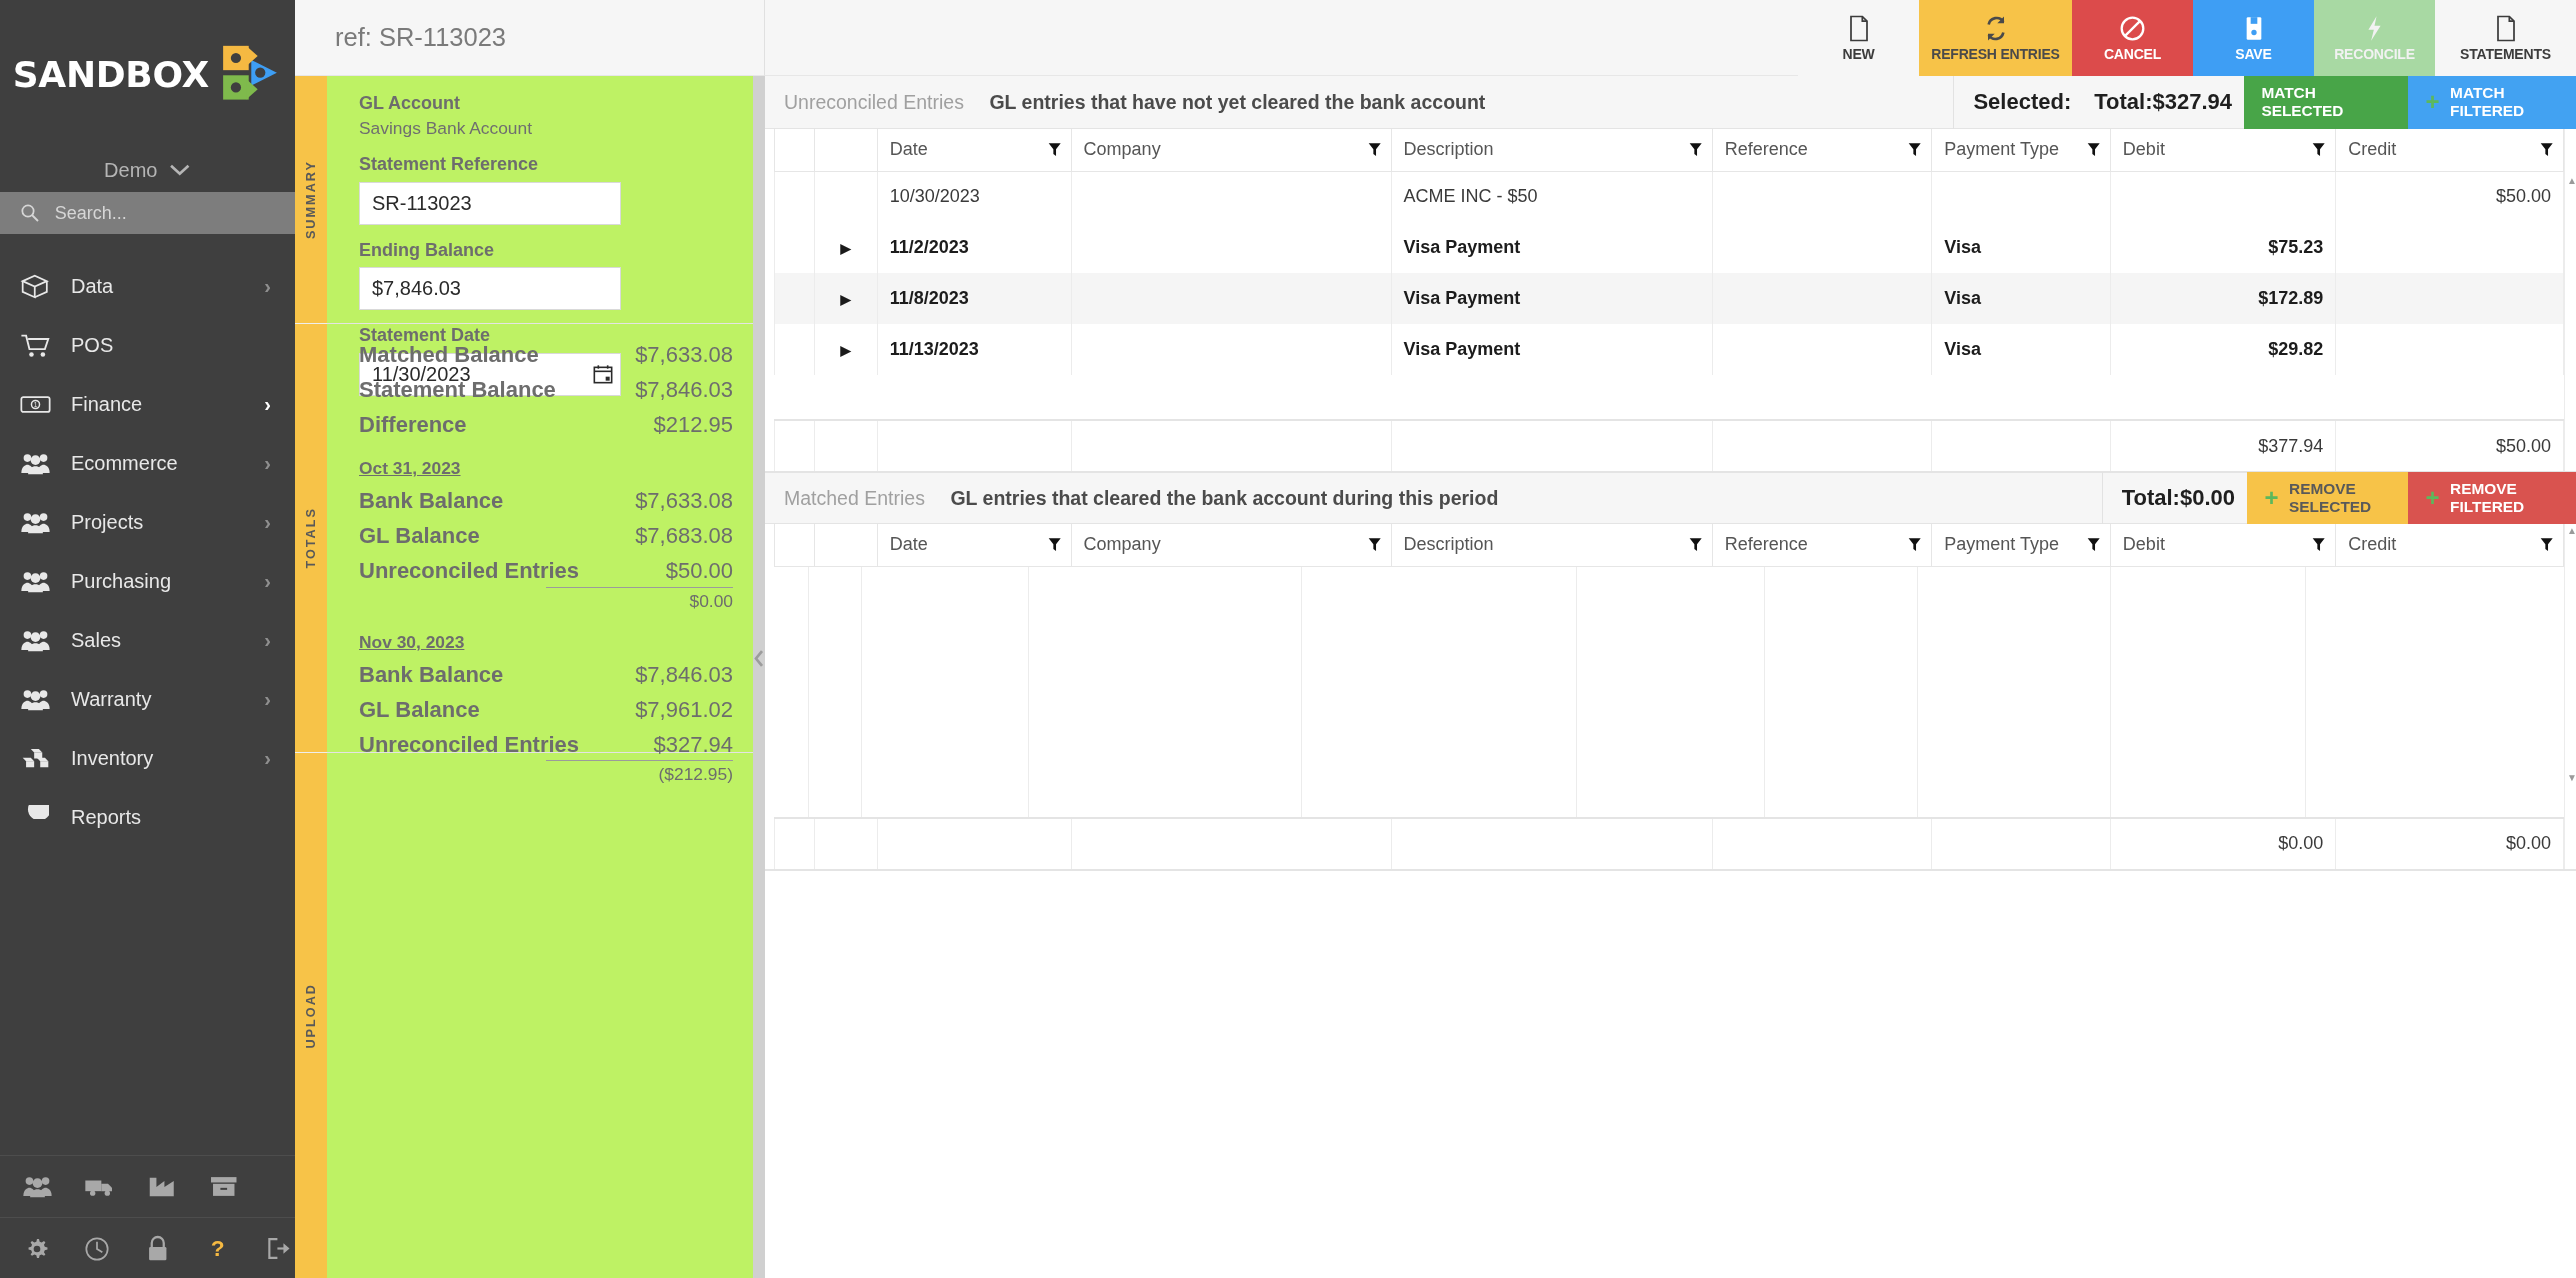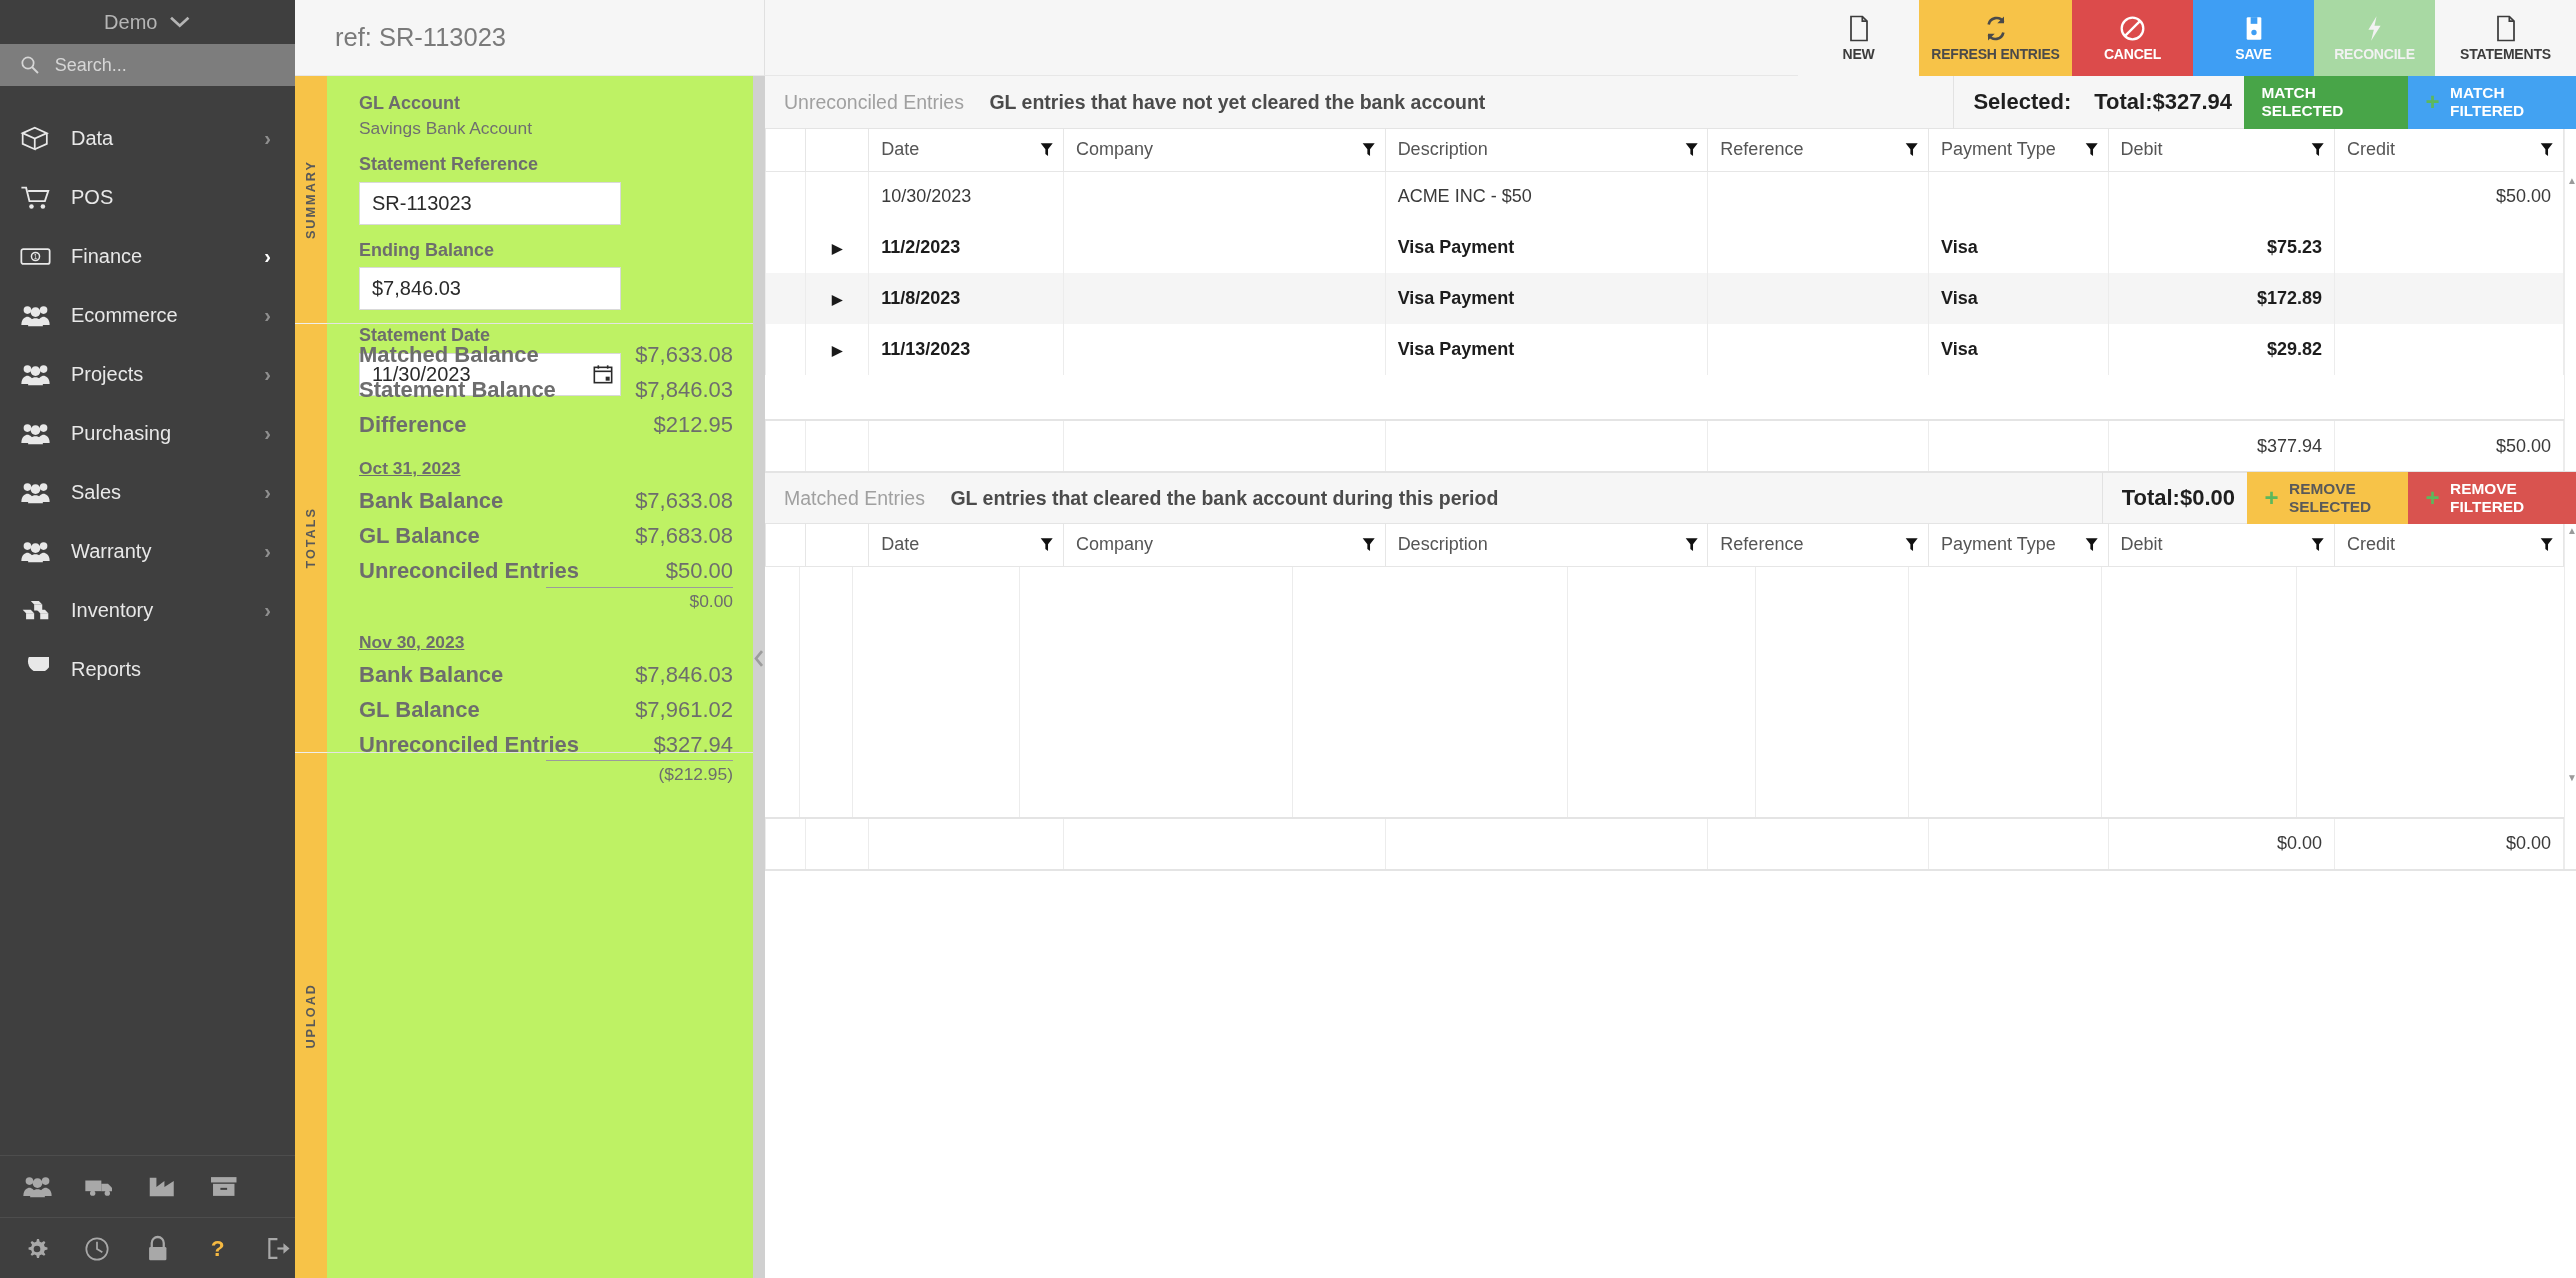--- a/index.html
+++ b/index.html
@@ -202,36 +202,53 @@
   td.num { text-align: right; }
   td.sel-cell { text-align: center; }
   .expand-caret { color: #1a1a1a; font-size: 13.4px; }
 
   .grid-area { position: relative; display: flex; }
   .grid-scrollbar {
     width: 12px; flex: 0 0 12px; background: #ffffff;
     border-left: 0.7px solid #ececec; position: relative;
   }
   .sb-arrow { position: absolute; left: 2px; font-size: 10px; color: #9a9a9a; }
-  .grid-inner { flex: 1 1 auto; }
+  .grid-inner { flex: 1 1 auto; padding-left: 9px; }
 
   .totals-strip { border-top: 2px solid #e4e4e4; background: #ffffff; }
   .totals-strip td { height: 55px; font-size: 18px; color: #3a3a3a; }
 
   .spacer-fill { background: #ffffff; }
   .empty-body { height: 250px; background: #ffffff; position: relative; }
   .vsep { width: 0.7px; background: #ececec; position: absolute; top: 0; bottom: 0; }
 </style>
 </head>
 <body>
 
 <div id="app">
 
   <div class="sidebar">
 
+    <div class="logo-area">
+      <div class="logo-wrap">
+        <div class="logo-text">SANDBOX</div>
+        <div class="logo-mark">
+          <svg width="64" height="64" viewBox="0 0 100 100">
+            <path d="M8 6 L48 6 L48 44 L8 44 Z" fill="#f5b942"></path>
+            <circle cx="28" cy="25" r="8" fill="#3f3f3f"></circle>
+            <path d="M8 52 L48 52 L48 90 L8 90 Z" fill="#7fba4c"></path>
+            <circle cx="28" cy="71" r="8" fill="#3f3f3f"></circle>
+            <path d="M52 28 L92 48 L52 68 Z" fill="#3e9ef4"></path>
+            <circle cx="66" cy="48" r="8" fill="#3f3f3f"></circle>
+            <path d="M44 6 L62 22 L44 38 Z" fill="#f5b942"></path>
+            <path d="M44 58 L62 74 L44 90 Z" fill="#7fba4c"></path>
+          </svg>
+        </div>
+      </div>
+    </div>
 
     <div class="demo-row">
       <span>Demo</span>
       <span class="demo-caret">
         <svg width="21.5" height="13.4" viewBox="0 0 32 20">
             <path d="M3 4 L16 16 L29 4" stroke="#b5b5b5" stroke-width="4" fill="none"></path>
           </svg>
       </span>
     </div>
 

